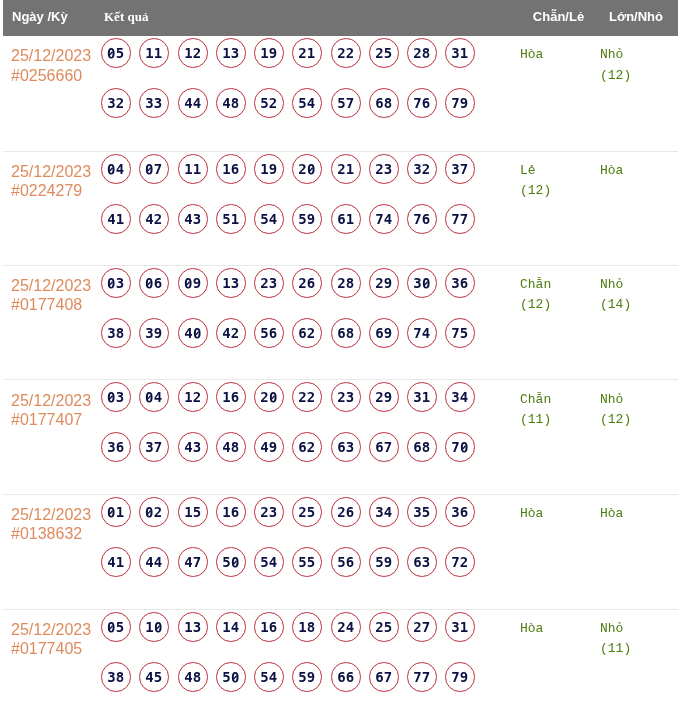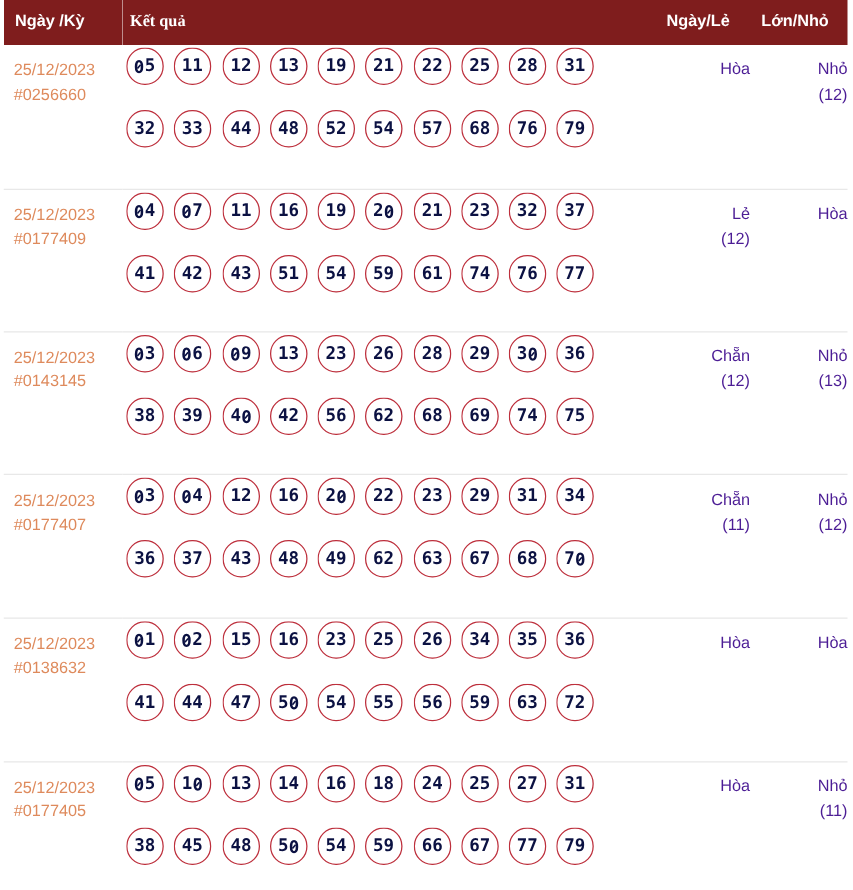--- a/index.html
+++ b/index.html
@@ -6,40 +6,40 @@
   html,body{margin:0;padding:0;}
   *{box-sizing:border-box;}
   body{
     width:682px;height:712px;
     background:#ffffff;
     font-family:"Liberation Sans", sans-serif;
     -webkit-font-smoothing:antialiased;
     overflow:hidden;
   }
   .table{ width:675px; margin:0 0 0 3px; border-collapse:collapse; table-layout:fixed;}
-  .thead-row{ background:#7f1d1d; height:36px;}
+  .thead-row{ background:#737373; height:36px;}
   .thead-row th{
     color:#ffffff; font-size:13px; font-weight:bold;
     font-family:"Liberation Sans", sans-serif;
     padding:0 0 3px 0; vertical-align:middle;
     line-height:16px;
     will-change:transform;
   }
   th.c-date{ width:95px; text-align:left; padding-left:9px;}
   th.c-res{ text-align:left; padding-left:6px;font-family:Liberation Serif, serif;}
   th.c-oe{ width:80px; text-align:center; padding-right:3px;}
   th.c-bs{ width:78px; text-align:center; padding-right:6px;margin-top:16px;}
 
   tbody tr{ border-bottom:1px solid #e8e8e8; height:114.6px;}
   tbody tr:first-child{ height:115px;}
   tbody tr:nth-child(2){ height:114.2px;}
   tbody tr:nth-child(5){ height:115px;}
   tbody td{ padding:0; vertical-align:top;}
 
-  .datecell{ padding-top:10px; padding-left:8px; color:#de8a5c; font-size:13px; line-height:19.5px; will-change:transform;}
+  .datecell{ padding-top:10px; padding-left:8px; color:#de8a5c; font-size:16px; line-height:19.5px; will-change:transform;}
   .rescell{ padding-top:2px; padding-left:3px;}
   .numrow{ height:50px; font-size:0; }
   .ball{
     display:inline-block;
     width:29.5px;height:29.5px;
     border:1px solid #bd2f3c;
     border-radius:50%;
     color:#0b1142;
     font-family:"DejaVu Sans Mono", monospace;
     font-size:14px;
@@ -47,31 +47,31 @@
     line-height:29px;
     text-align:center;
     margin-right:8.75px;
     letter-spacing:0;
     vertical-align:top;
     will-change:transform;
   }
   .ball .d{ position:relative; display:inline-block; width:8.43px; height:29px; vertical-align:top;}
   .ball .d.z{ color:transparent;}
   .ball .d.z > svg{ position:absolute; left:0; top:8.9px;}
-  .sidecell{ text-align:right; padding-top:9px; color:#4c1d95; font-size:13px; line-height:20.5px; will-change:transform;}
+  .sidecell{ text-align:left; padding-top:9px; color:#4d7c0f; font-size:13px; line-height:20.5px; will-change:transform;font-family:Liberation Mono, monospace;}
 </style>
 </head>
 <body>
 
 <table class="table">
   <thead>
     <tr class="thead-row">
       <th class="c-date">Ngày /Kỳ</th>
       <th class="c-res">Kết quả</th>
-      <th class="c-oe">Ngày/Lẻ</th>
+      <th class="c-oe">Chẵn/Lẻ</th>
       <th class="c-bs">Lớn/Nhỏ</th>
     </tr>
   </thead>
   <tbody>
     <tr>
       <td class="datecell">
         <div>25/12/2023</div>
         <div>#0256660</div>
       </td>
       <td class="rescell">
@@ -92,21 +92,21 @@
         <div></div>
       </td>
       <td class="sidecell">
         <div>Nhỏ</div>
         <div>(12)</div>
       </td>
     </tr>
     <tr>
       <td class="datecell">
         <div>25/12/2023</div>
-        <div>#0177409</div>
+        <div>#0224279</div>
       </td>
       <td class="rescell">
         <div class="numrow">
           <span class="ball"><span class="d z"><svg width="8.43" height="10.6" viewBox="123 -29 987 1549" style="overflow:visible" aria-hidden="true">
                   <g transform="translate(0,1491) scale(1,-1)">
                     <path d="M616 1270Q514 1270 467 1145Q420 1020 420 745Q420 471 467 346Q514 221 616 221Q719 221 766 346Q813 471 813 745Q813 1020 766 1145Q719 1270 616 1270ZM123 745Q123 1133 246 1326.5Q369 1520 616 1520Q864 1520 987 1327Q1110 1134 1110 745Q1110 357 987 164Q864 -29 616 -29Q369 -29 246 164.5Q123 358 123 745Z" fill="#0b1142"></path>
                     <line x1="430" y1="520" x2="800" y2="965" stroke="#0b1142" stroke-width="195"></line>
                   </g>
                 </svg></span><span class="d">4</span></span><span class="ball"><span class="d z"><svg width="8.43" height="10.6" viewBox="123 -29 987 1549" style="overflow:visible" aria-hidden="true">
                   <g transform="translate(0,1491) scale(1,-1)">
@@ -129,21 +129,21 @@
         <div>(12)</div>
       </td>
       <td class="sidecell">
         <div>Hòa</div>
         <div></div>
       </td>
     </tr>
     <tr>
       <td class="datecell">
         <div>25/12/2023</div>
-        <div>#0143145</div>
+        <div>#0177408</div>
       </td>
       <td class="rescell">
         <div class="numrow">
           <span class="ball"><span class="d z"><svg width="8.43" height="10.6" viewBox="123 -29 987 1549" style="overflow:visible" aria-hidden="true">
                   <g transform="translate(0,1491) scale(1,-1)">
                     <path d="M616 1270Q514 1270 467 1145Q420 1020 420 745Q420 471 467 346Q514 221 616 221Q719 221 766 346Q813 471 813 745Q813 1020 766 1145Q719 1270 616 1270ZM123 745Q123 1133 246 1326.5Q369 1520 616 1520Q864 1520 987 1327Q1110 1134 1110 745Q1110 357 987 164Q864 -29 616 -29Q369 -29 246 164.5Q123 358 123 745Z" fill="#0b1142"></path>
                     <line x1="430" y1="520" x2="800" y2="965" stroke="#0b1142" stroke-width="195"></line>
                   </g>
                 </svg></span><span class="d">3</span></span><span class="ball"><span class="d z"><svg width="8.43" height="10.6" viewBox="123 -29 987 1549" style="overflow:visible" aria-hidden="true">
                   <g transform="translate(0,1491) scale(1,-1)">
@@ -170,21 +170,21 @@
                   </g>
                 </svg></span></span><span class="ball"><span class="d">4</span><span class="d">2</span></span><span class="ball"><span class="d">5</span><span class="d">6</span></span><span class="ball"><span class="d">6</span><span class="d">2</span></span><span class="ball"><span class="d">6</span><span class="d">8</span></span><span class="ball"><span class="d">6</span><span class="d">9</span></span><span class="ball"><span class="d">7</span><span class="d">4</span></span><span class="ball"><span class="d">7</span><span class="d">5</span></span>
         </div>
       </td>
       <td class="sidecell">
         <div>Chẵn</div>
         <div>(12)</div>
       </td>
       <td class="sidecell">
         <div>Nhỏ</div>
-        <div>(13)</div>
+        <div>(14)</div>
       </td>
     </tr>
     <tr>
       <td class="datecell">
         <div>25/12/2023</div>
         <div>#0177407</div>
       </td>
       <td class="rescell">
         <div class="numrow">
           <span class="ball"><span class="d z"><svg width="8.43" height="10.6" viewBox="123 -29 987 1549" style="overflow:visible" aria-hidden="true">

